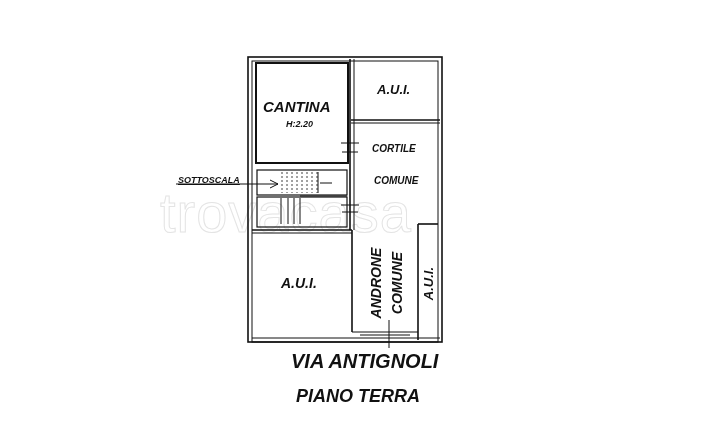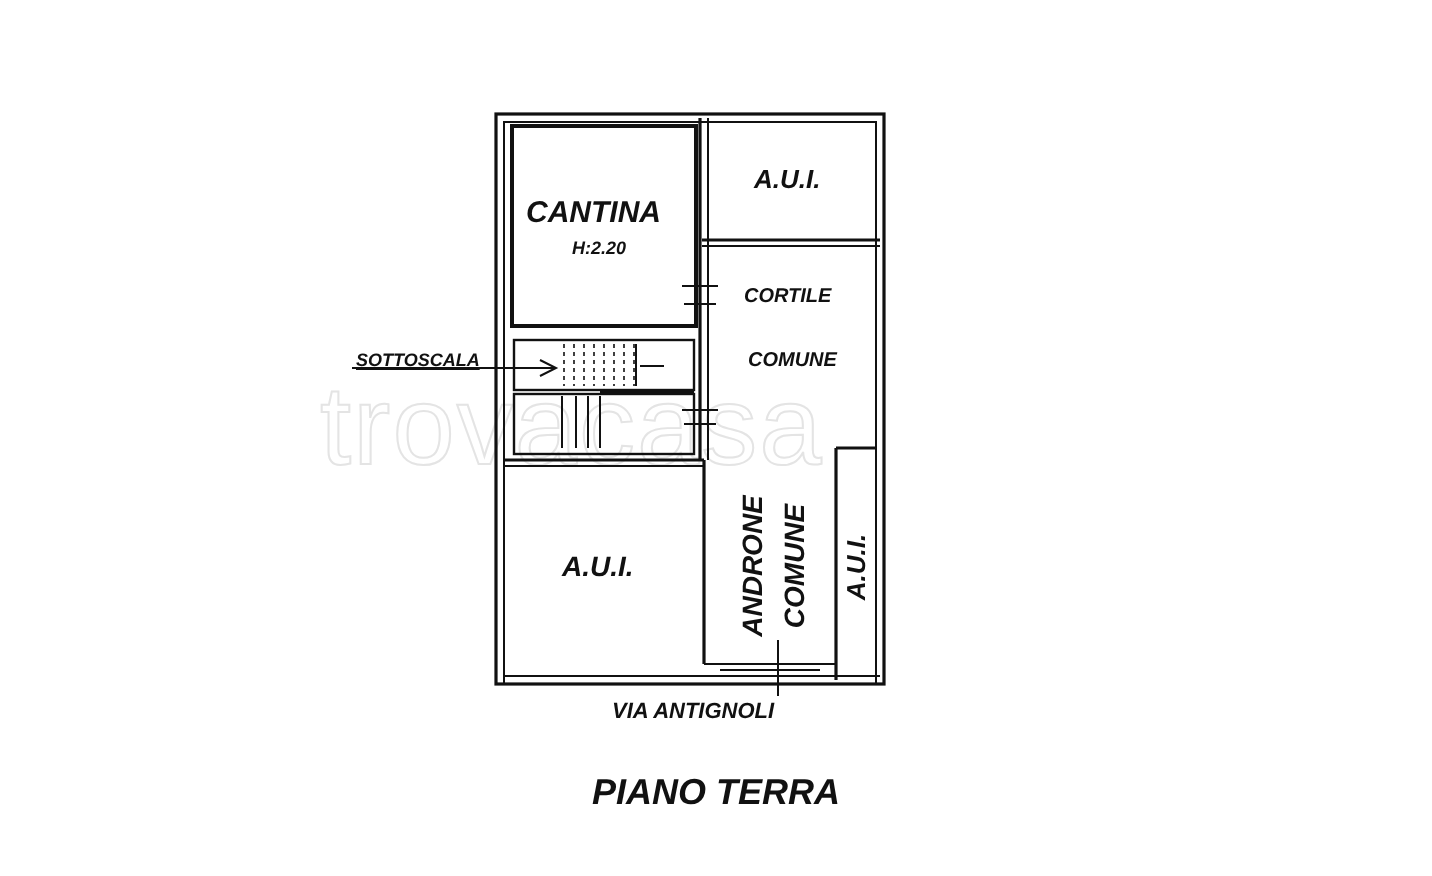--- a/index.html
+++ b/index.html
@@ -76,14 +76,14 @@
 <div class="lbl" style="left:286px; top:119px; font-size:9px;">H:2.20</div>
 <div class="lbl" style="left:377px; top:82px; font-size:13px;">A.U.I.</div>
 <div class="lbl" style="left:372px; top:143px; font-size:10px;text-align:right;">CORTILE</div>
 <div class="lbl" style="left:374px; top:175px; font-size:10px;">COMUNE</div>
 <div class="lbl" style="left:178px; top:175px; font-size:9px; text-decoration: underline;">SOTTOSCALA</div>
 <div class="lbl" style="left:281px; top:275px; font-size:14px;">A.U.I.</div>
 <div class="lbl" style="left:336px; top:275px; font-size:14px; transform: rotate(-90deg); transform-origin: center; width:80px; text-align:center;">ANDRONE</div>
 <div class="lbl" style="left:362px; top:275px; font-size:14px; transform: rotate(-90deg); transform-origin: center; width:70px; text-align:center;">COMUNE</div>
 <div class="lbl" style="left:405px; top:276px; font-size:13px; transform: rotate(-90deg); transform-origin: center; width:46px; text-align:center;">A.U.I.</div>
 
-<div class="lbl" style="left:291px; top:350px; font-size:11px;margin-left:15px;">VIA ANTIGNOLI</div>
+<div class="lbl" style="left:291px; top:350px; font-size:20px;">VIA ANTIGNOLI</div>
 <div class="lbl" style="left:296px; top:386px; font-size:18px;font-style:italic;">PIANO TERRA</div>
 
 </body></html>

